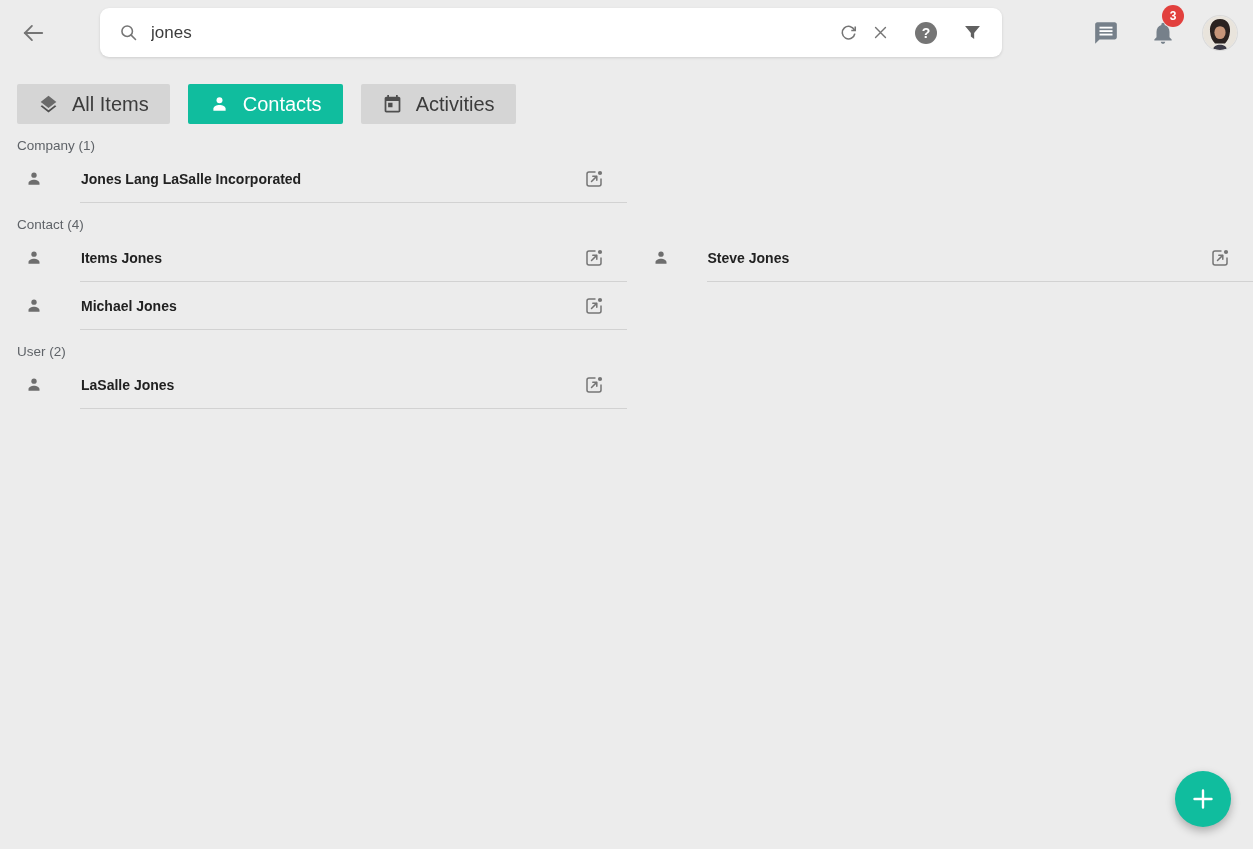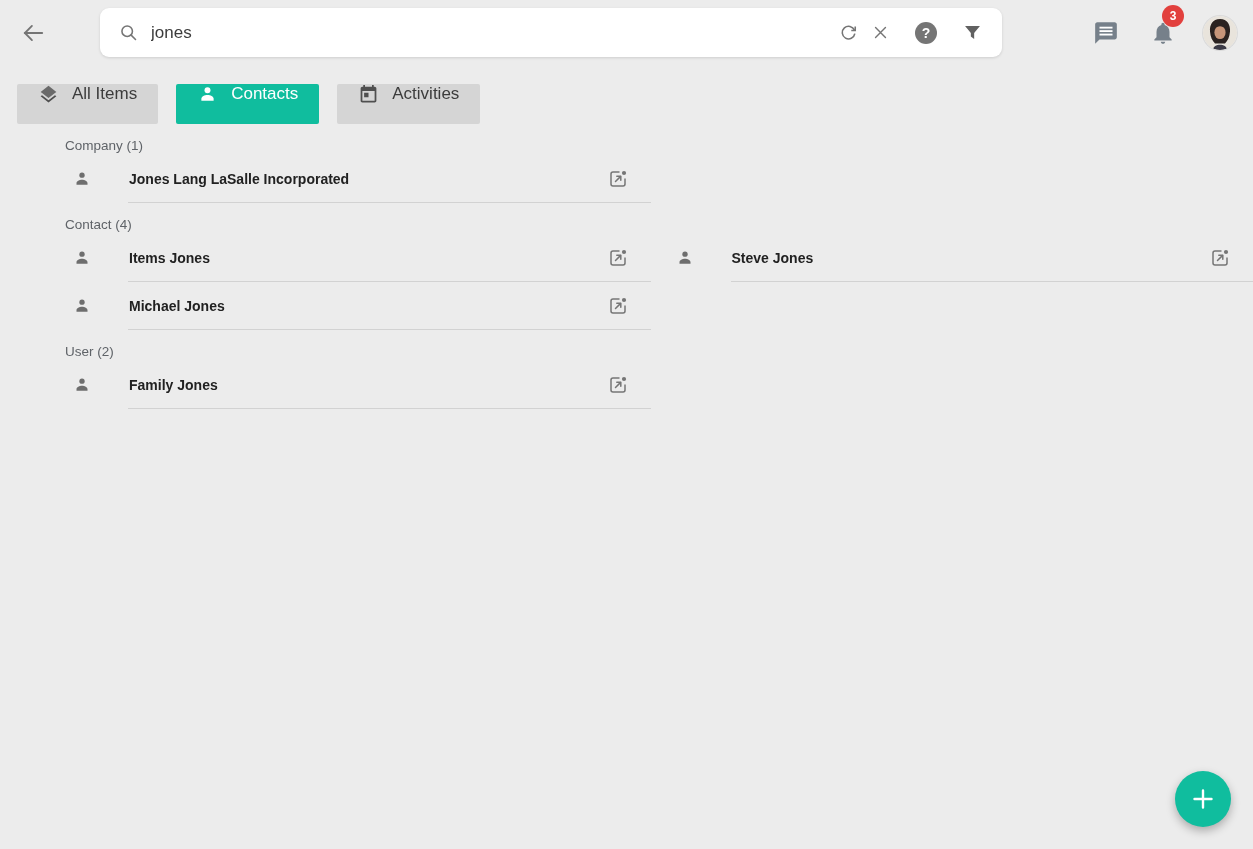--- a/index.html
+++ b/index.html
@@ -43,28 +43,28 @@
     position:absolute; top:-15px; left:12px; width:22px; height:22px;
     background:#e2403d; border-radius:50%; color:#fff; font-size:12px; font-weight:bold;
     display:flex; align-items:center; justify-content:center;
   }
   .avatar-btn { margin-left:27px; width:34px; height:34px; border-radius:50%; overflow:hidden;
     box-shadow:0 0 0 1px rgba(0,0,0,0.08); }
 
   
   .chips { display:flex; gap:18px; margin:19px 0 0 17px; }
   .chip {
-    height:40px; display:flex; align-items:flex-start; gap:13px; padding:0 21px;
+    height:40px; display:flex; align-items:center; gap:13px; padding:0 21px;
     background:#d5d5d5; border:none; border-radius:2px; cursor:pointer;
-    font-family:"Liberation Sans", sans-serif; font-size:17px; color:#3c3c3c;
+    font-family:"Liberation Sans", sans-serif; font-size:20px; color:#3c3c3c;
   }
   .chip.active { background:#10bd9e; color:#ffffff; }
 
   
-  .results { margin-top:0;padding-left:48px; }
+  .results { margin-top:0; }
   .section-label { margin:14px 0 1px 17px; font-size:13.5px; line-height:16px; color:#5f6368; }
   .section-grid { display:grid; grid-template-columns:1fr 1fr; }
   .result-item { position:relative; height:48px; grid-column:auto; cursor:pointer; }
   .result-item::after {
     content:''; position:absolute; left:80px; right:0; bottom:0; height:1px; background:#d2d2d2;
   }
   .result-item.no-divider::after { display:none; }
   .row-person { position:absolute; left:24px; top:14px; display:flex; }
   .result-name {
     position:absolute; left:81px; top:50%; transform:translateY(-50%);
@@ -298,21 +298,21 @@
   <section class="result-section">
     <div class="section-label">User (2)</div>
     <div class="section-grid">
   <div class="result-item">
     <span class="row-person">
       <svg width="20" height="20" viewBox="0 0 24 24" fill="#6e6e6e">
         <circle cx="12" cy="7.4" r="3.2"></circle>
         <path d="M12 12.8c-3.1 0-6.6 1.6-6.6 4.1V19h13.2v-2.1c0-2.5-3.5-4.1-6.6-4.1z"></path>
       </svg>
     </span>
-    <span class="result-name">Family Jones</span>
+    <span class="result-name">LaSalle Jones</span>
     <button class="open-btn">
       <span style="display:flex;">
         <svg width="22" height="22" viewBox="0 0 22 22" fill="none" stroke="#757575" stroke-width="1.5">
           <path d="M12.5 4 H6 a2 2 0 0 0 -2 2 v10 a2 2 0 0 0 2 2 h10 a2 2 0 0 0 2 -2 V10.5"></path>
           <path d="M8.5 13.5 L13.4 8.6" stroke-linecap="round"></path>
           <path d="M9.8 8.2 H13.8 V12.2" stroke-linecap="round" stroke-linejoin="round"></path>
           <circle cx="17" cy="5" r="2.1" fill="#757575" stroke="none"></circle>
         </svg>
       </span>
     </button>

